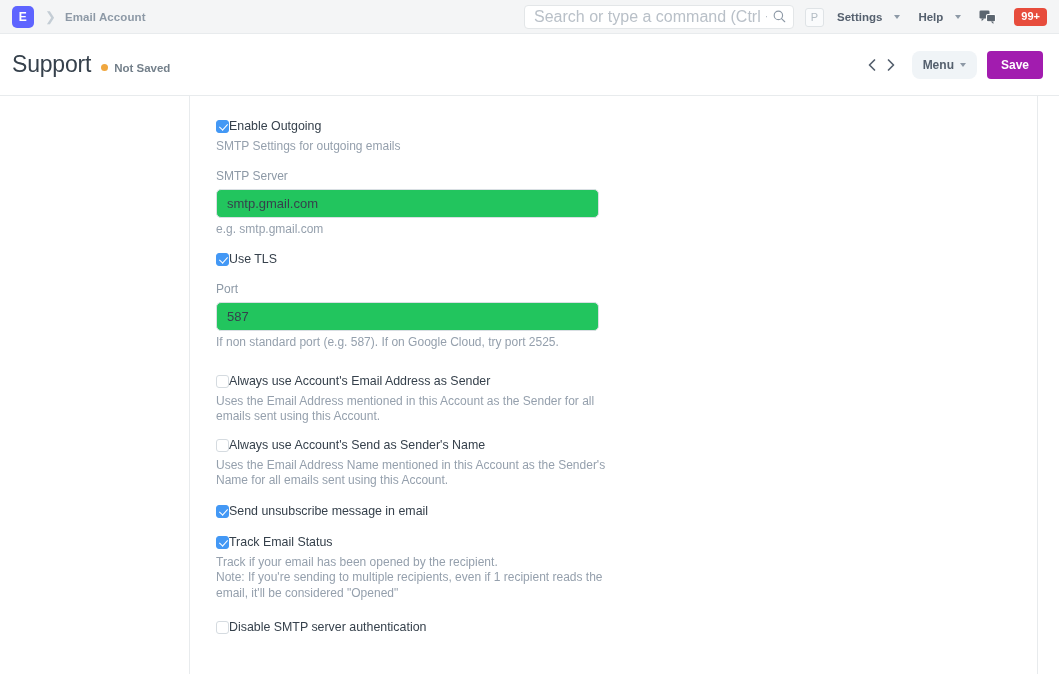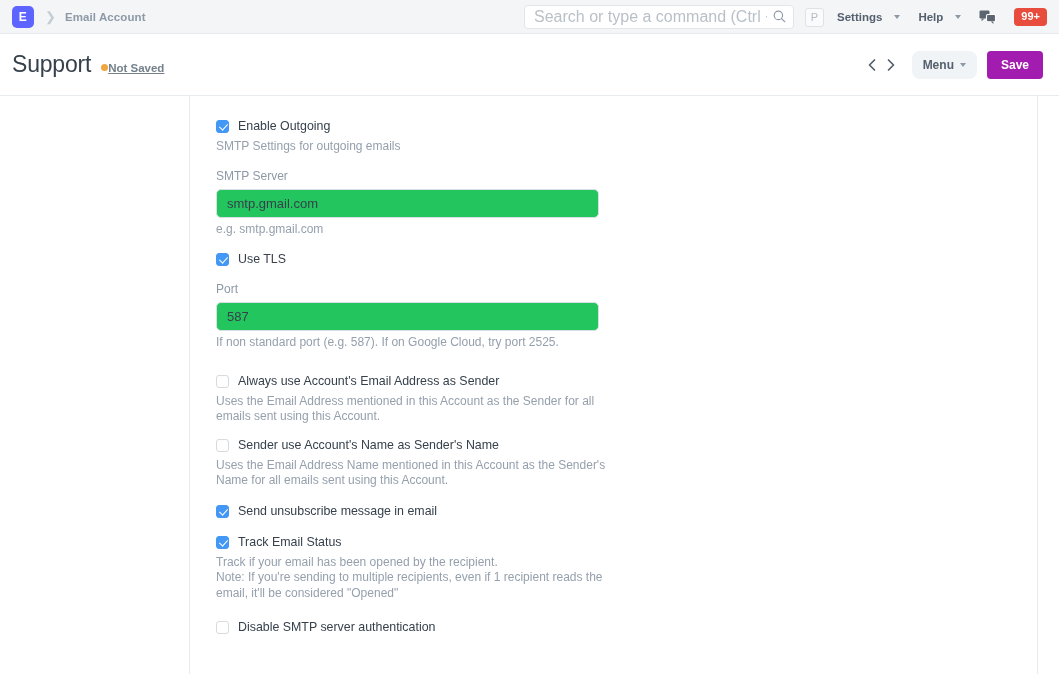--- a/index.html
+++ b/index.html
@@ -123,24 +123,24 @@
     position: relative;
   }
   .title-block { display: flex; align-items: baseline; gap: 10px; }
   .page-title {
     font-size: 23px;
     color: #36414c;
     font-weight: normal;
     letter-spacing: -.2px;
   }
   .not-saved {
-    display: flex; align-items: center; 
+    display: flex; align-items: center; gap: 6px;
     font-size: 11.5px; font-weight: bold;
     color: #74808b;
-    position: relative; top: -1px; text-decoration: underline;
+    position: relative; top: -1px;
   }
   .dot-orange {
     width: 7px; height: 7px; border-radius: 50%;
     background: #f0a73f;
     display: inline-block;
   }
   .head-right {
     position: absolute; right: 16px; top: 0; height: 62px;
     display: flex; align-items: center; gap: 0;
   }
@@ -187,21 +187,21 @@
     overflow: hidden;
   }
   .col-right {
     flex: 1;
     border-left: 1px solid #e8ebed;
   }
 
   
   .field { margin-bottom: 0; }
   .cb-row {
-    display: flex; align-items: flex-start; gap: 9px;
+    display: flex; align-items: flex-start; 
   }
   .cb {
     width: 13px; height: 13px;
     border-radius: 3px;
     flex: none;
     margin-top: 2px;
     position: relative;
   }
   .cb.off {
     background: #fff;
@@ -372,21 +372,21 @@
         <span class="cb-label">Always use Account's Email Address as Sender</span>
       </div>
       <div class="help-text">Uses the Email Address mentioned in this Account as the Sender for all emails sent using this Account.</div>
     </div>
 
     <div class="sp-12"></div>
 
     <div class="field">
       <div class="cb-row">
         <span class="cb off"></span>
-        <span class="cb-label">Sender use Account's Name as Sender's Name</span>
+        <span class="cb-label">Always use Account's Send as Sender's Name</span>
       </div>
       <div class="help-text">Uses the Email Address Name mentioned in this Account as the Sender's Name for all emails sent using this Account.</div>
     </div>
 
     <div class="sp-14"></div>
 
     <div class="field">
       <div class="cb-row">
         <span class="cb on"></span>
         <span class="cb-label">Send unsubscribe message in email</span>

